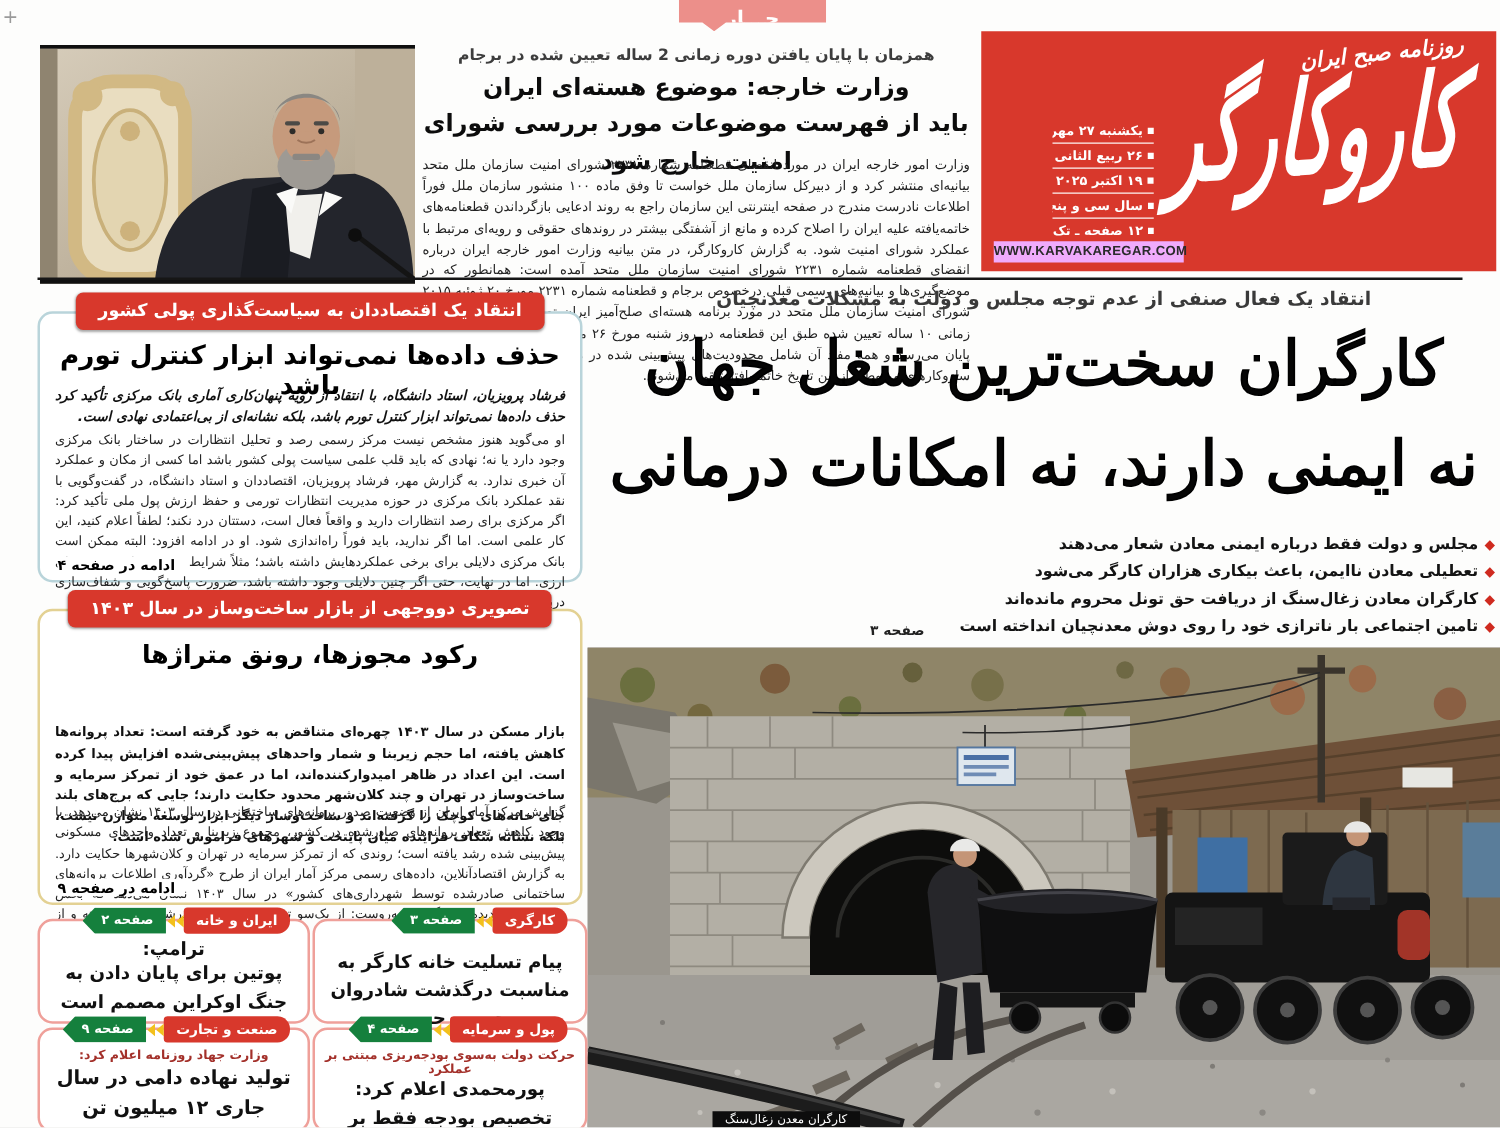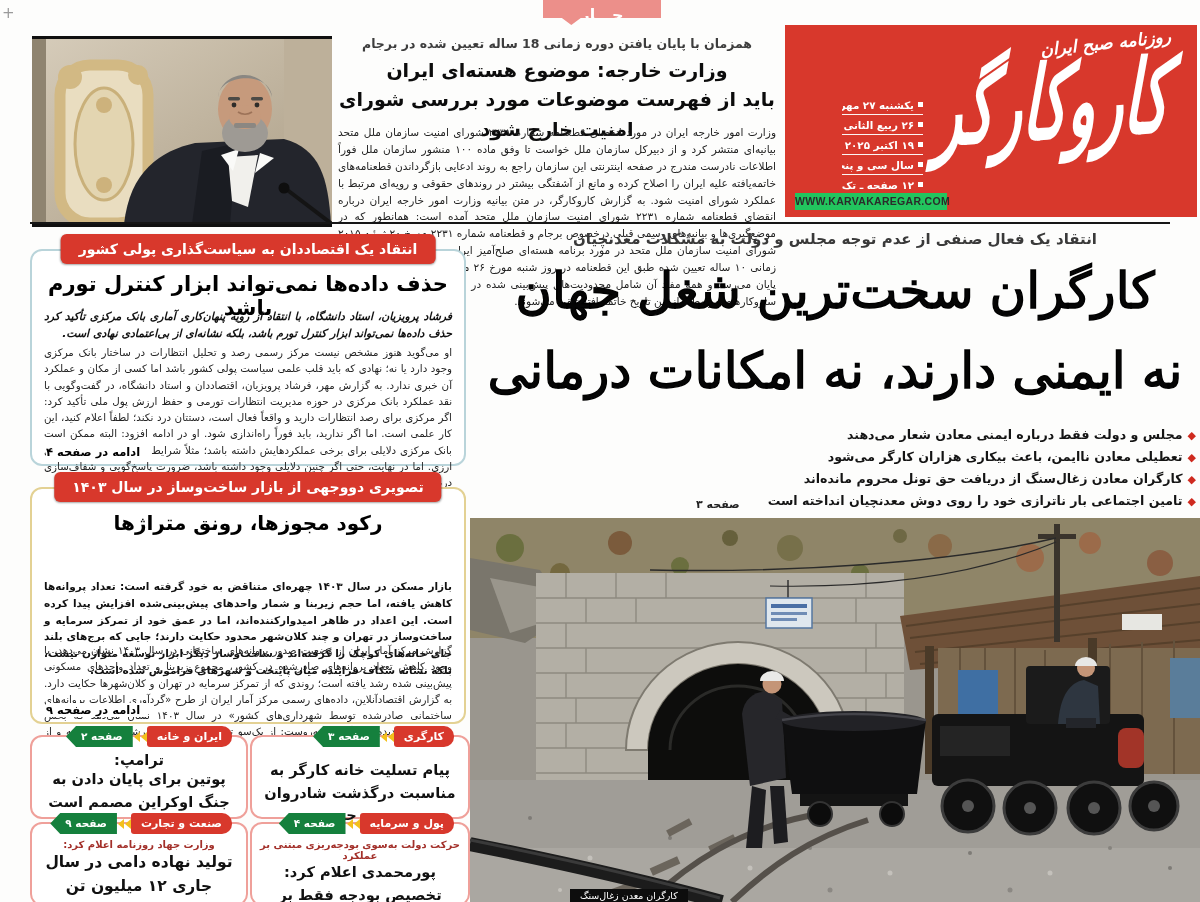--- a/index.html
+++ b/index.html
@@ -32,21 +32,21 @@
   .masthead{left:785px;top:25px;width:412px;height:192px;background:#d8382c;}
   .mh-tagline{right:26px;top:8px;color:#fff;font-size:17px;font-weight:bold;font-style:italic;
               transform:rotate(-6deg);letter-spacing:1px;}
   .mh-title{right:0;top:44px;width:290px;text-align:center;color:#fff;font-size:58px;font-weight:bold;
             font-style:italic;transform:scaleY(1.75) rotate(-2deg) skewX(-6deg);transform-origin:center;
             letter-spacing:-2px;white-space:nowrap;}
   .mh-dates{left:12px;top:70px;width:126px;}
   .mh-date{display:flex;align-items:center;gap:4px;height:19px;border-bottom:1px solid rgba(255,255,255,.95);
            color:#fff;font-size:10.3px;font-weight:bold;white-space:nowrap;overflow:hidden;margin-left:45px;}
   .sq{flex:0 0 auto;width:5px;height:5px;background:#fff;}
-  .mh-site{left:10px;bottom:7px;width:152px;height:17px;background:#22c55e;color:#2b2b2b;
+  .mh-site{left:10px;bottom:7px;width:152px;height:17px;background:#f0abfc;color:#2b2b2b;
            font-family:"Liberation Sans",sans-serif;font-size:10.5px;font-weight:bold;
            text-align:center;line-height:17px;letter-spacing:.3px;direction:ltr;}
 
   .mast-rule{left:30px;top:222px;width:1140px;height:2px;background:#161616;}
 
   
   .lead-kicker{left:470px;top:230px;width:730px;text-align:center;font-size:15px;font-weight:bold;color:#3a3a3a;}
   .mega{left:470px;width:730px;text-align:center;font-weight:normal;color:#050505;
         -webkit-text-stroke:1.4px #000;white-space:nowrap;}
   .mega1{top:262px;font-size:50px;}
@@ -138,21 +138,21 @@
         <path d="M206 73 C210 76 216 76 220 73" stroke="#9c7258" stroke-width="1.6" fill="none"></path>
       </g>
       <g>
         <line x1="300" y1="185" x2="254" y2="150" stroke="#141414" stroke-width="4"></line>
         <circle cx="252" cy="149" r="5.5" fill="#0e0e0e"></circle>
       </g>
     </svg>
   </div>
 
   <div class="abs mid">
-    <div class="abs mid-kicker">همزمان با پایان یافتن دوره زمانی 18 ساله تعیین شده در برجام</div>
+    <div class="abs mid-kicker">همزمان با پایان یافتن دوره زمانی 2 ساله تعیین شده در برجام</div>
     <div class="abs mid-title">
       <div>وزارت خارجه: موضوع هسته‌ای ایران</div>
       <div>باید از فهرست موضوعات مورد بررسی شورای امنیت خارج شود</div>
     </div>
     <div class="mid-body">
       <span>وزارت امور خارجه ایران در مورد انقضای قطعنامه شماره ۲۲۳۱ شورای امنیت سازمان ملل متحد بیانیه‌ای منتشر کرد و از دبیرکل سازمان ملل خواست تا وفق ماده ۱۰۰ منشور سازمان ملل فوراً اطلاعات نادرست مندرج در صفحه اینترنتی این سازمان راجع به روند ادعایی بازگرداندن قطعنامه‌های خاتمه‌یافته علیه ایران را اصلاح کرده و مانع از آشفتگی بیشتر در روندهای حقوقی و رویه‌ای مرتبط با عملکرد شورای امنیت شود. به گزارش کاروکارگر، در متن بیانیه وزارت امور خارجه ایران درباره انقضای قطعنامه شماره ۲۲۳۱ شورای امنیت سازمان ملل متحد آمده است: همانطور که در موضع‌گیری‌ها و بیانیه‌های رسمی قبلی درخصوص برجام و قطعنامه شماره ۲۲۳۱ مورخ ۲۰ ژوئیه ۲۰۱۵ شورای امنیت سازمان ملل متحد در مورد برنامه هسته‌ای صلح‌آمیز ایران تصریح شده است، دوره زمانی ۱۰ ساله تعیین شده طبق این قطعنامه در روز شنبه مورخ ۲۶ مهر ۱۴۰۴ (۱۸ اکتبر ۲۰۲۵) به پایان می‌رسد و همه مفاد آن شامل محدودیت‌های پیش‌بینی شده در مورد برنامه هسته‌ای ایران و سازوکارهای مربوطه، از این تاریخ خاتمه‌یافته تلقی می‌شوند.</span>
       <b class="more-inline">ادامه در صفحه ۲</b>
     </div>
   </div>
 

